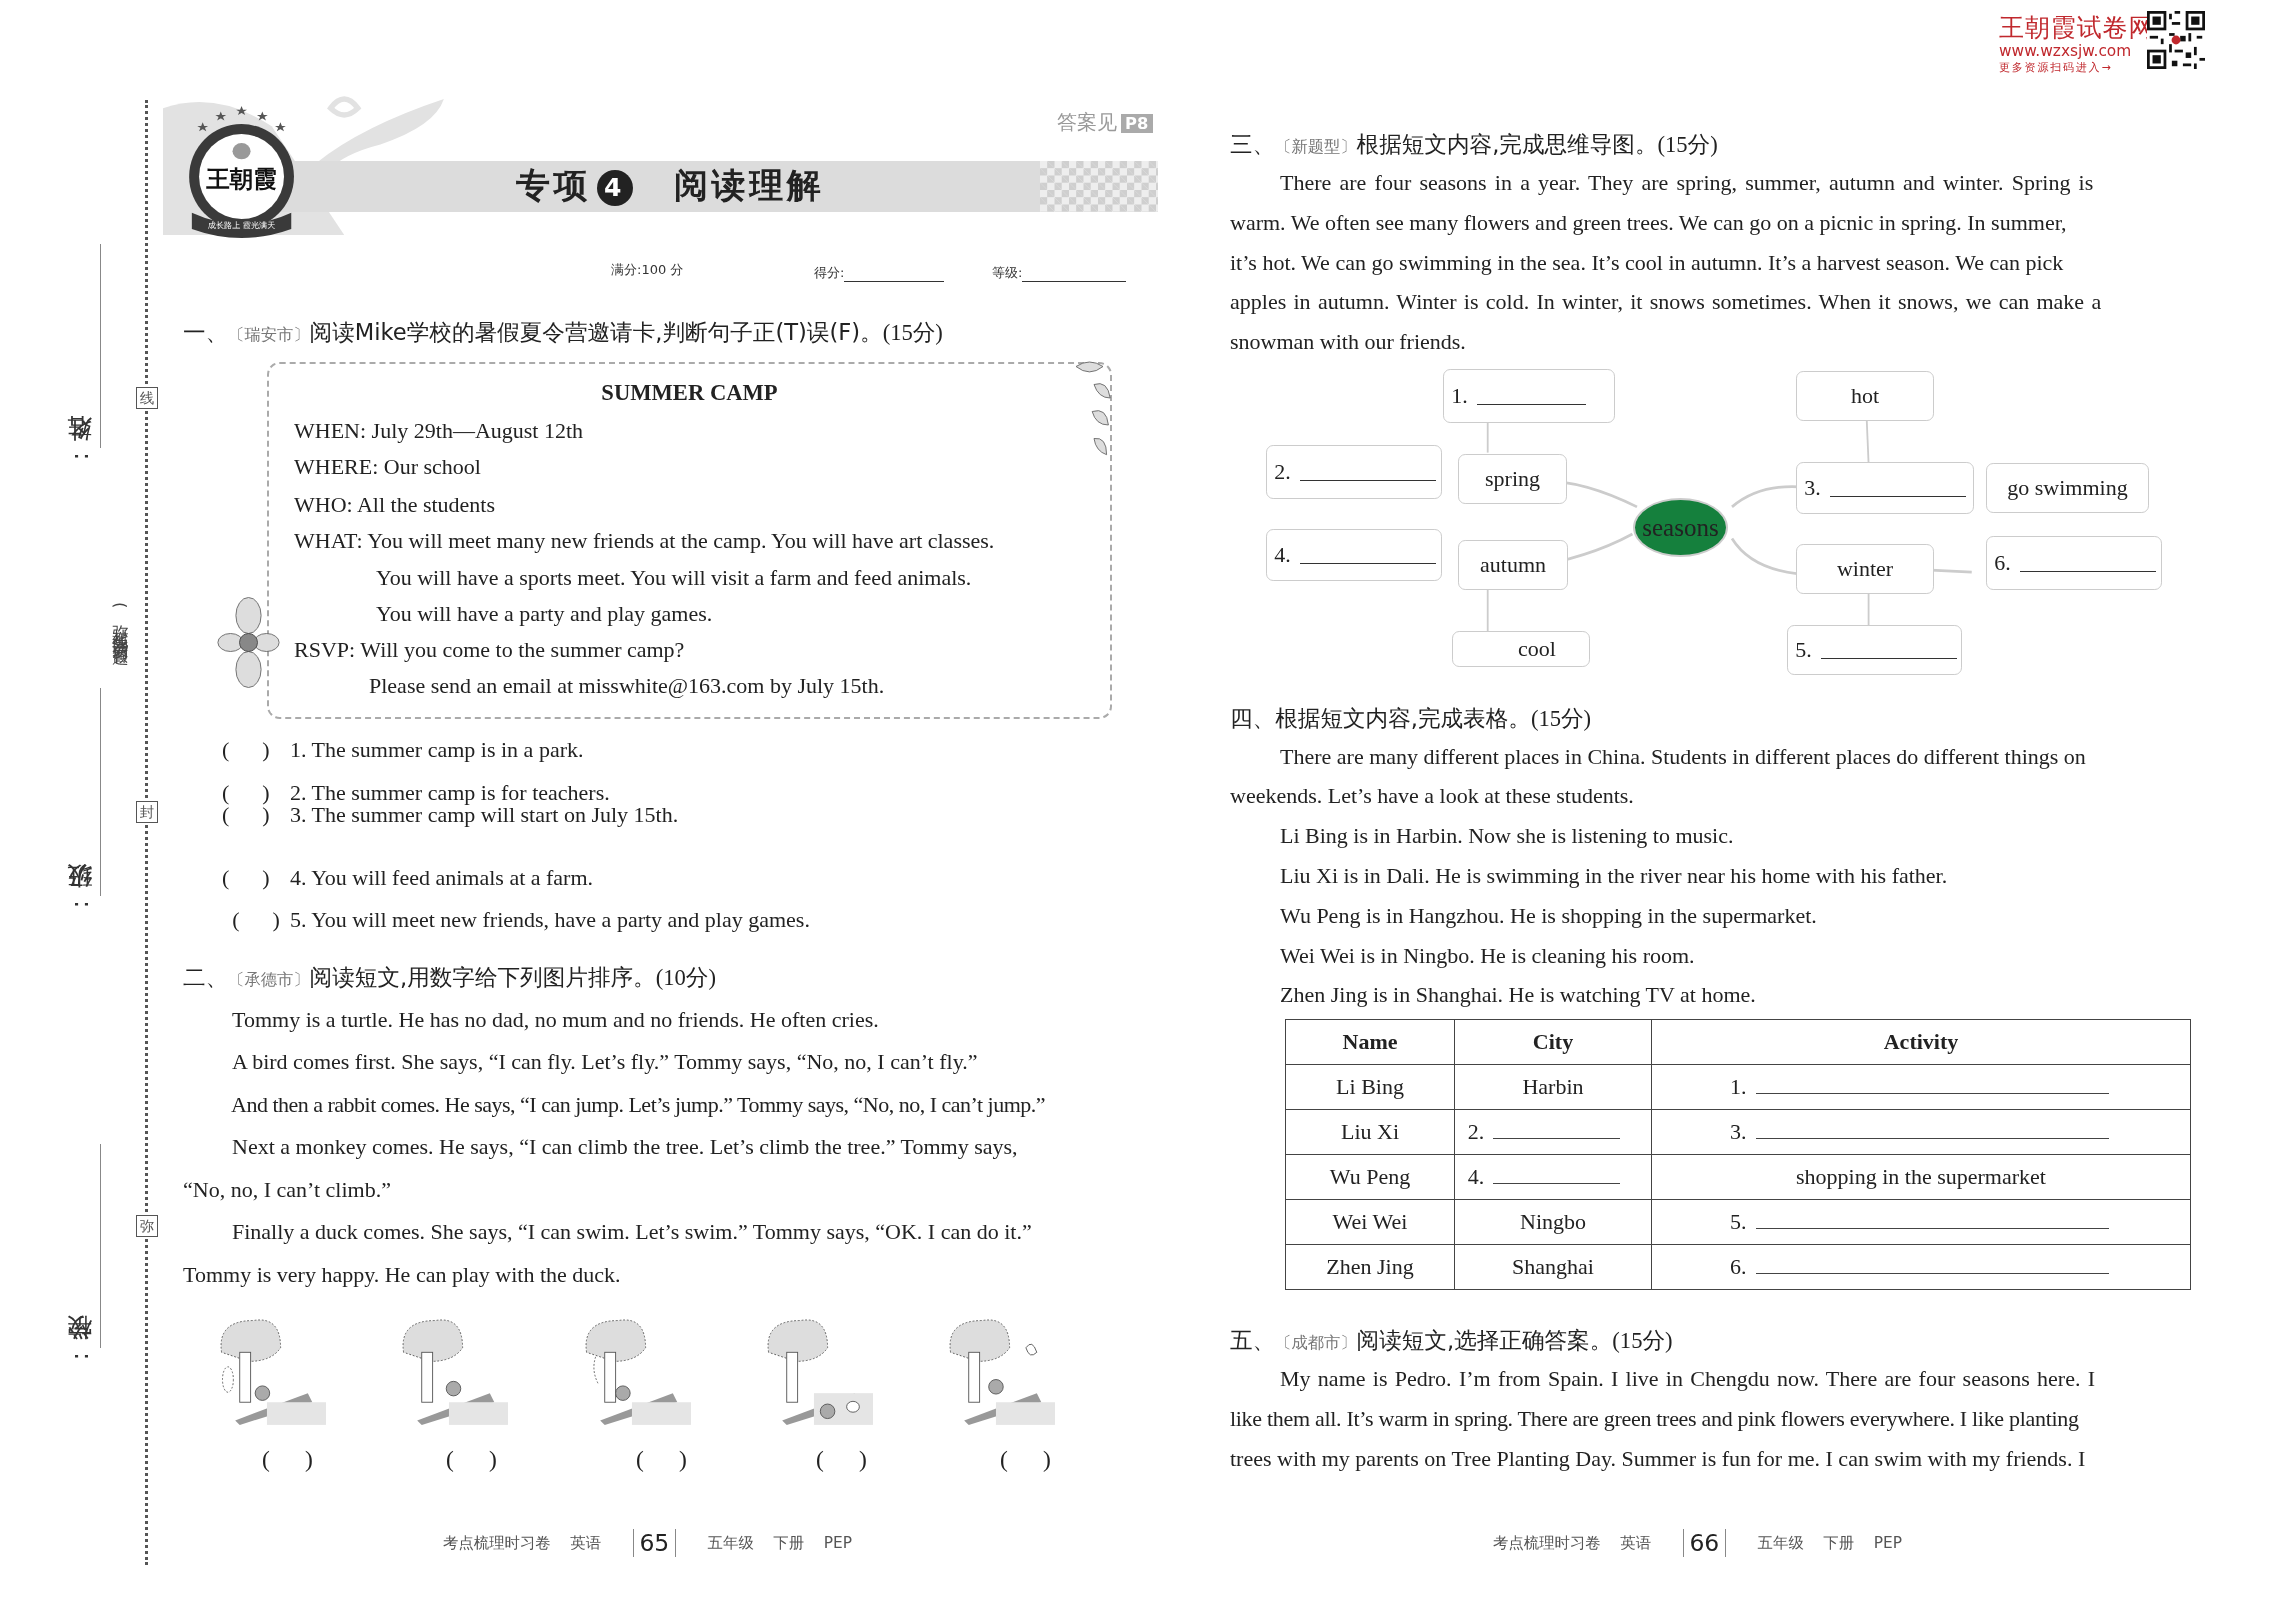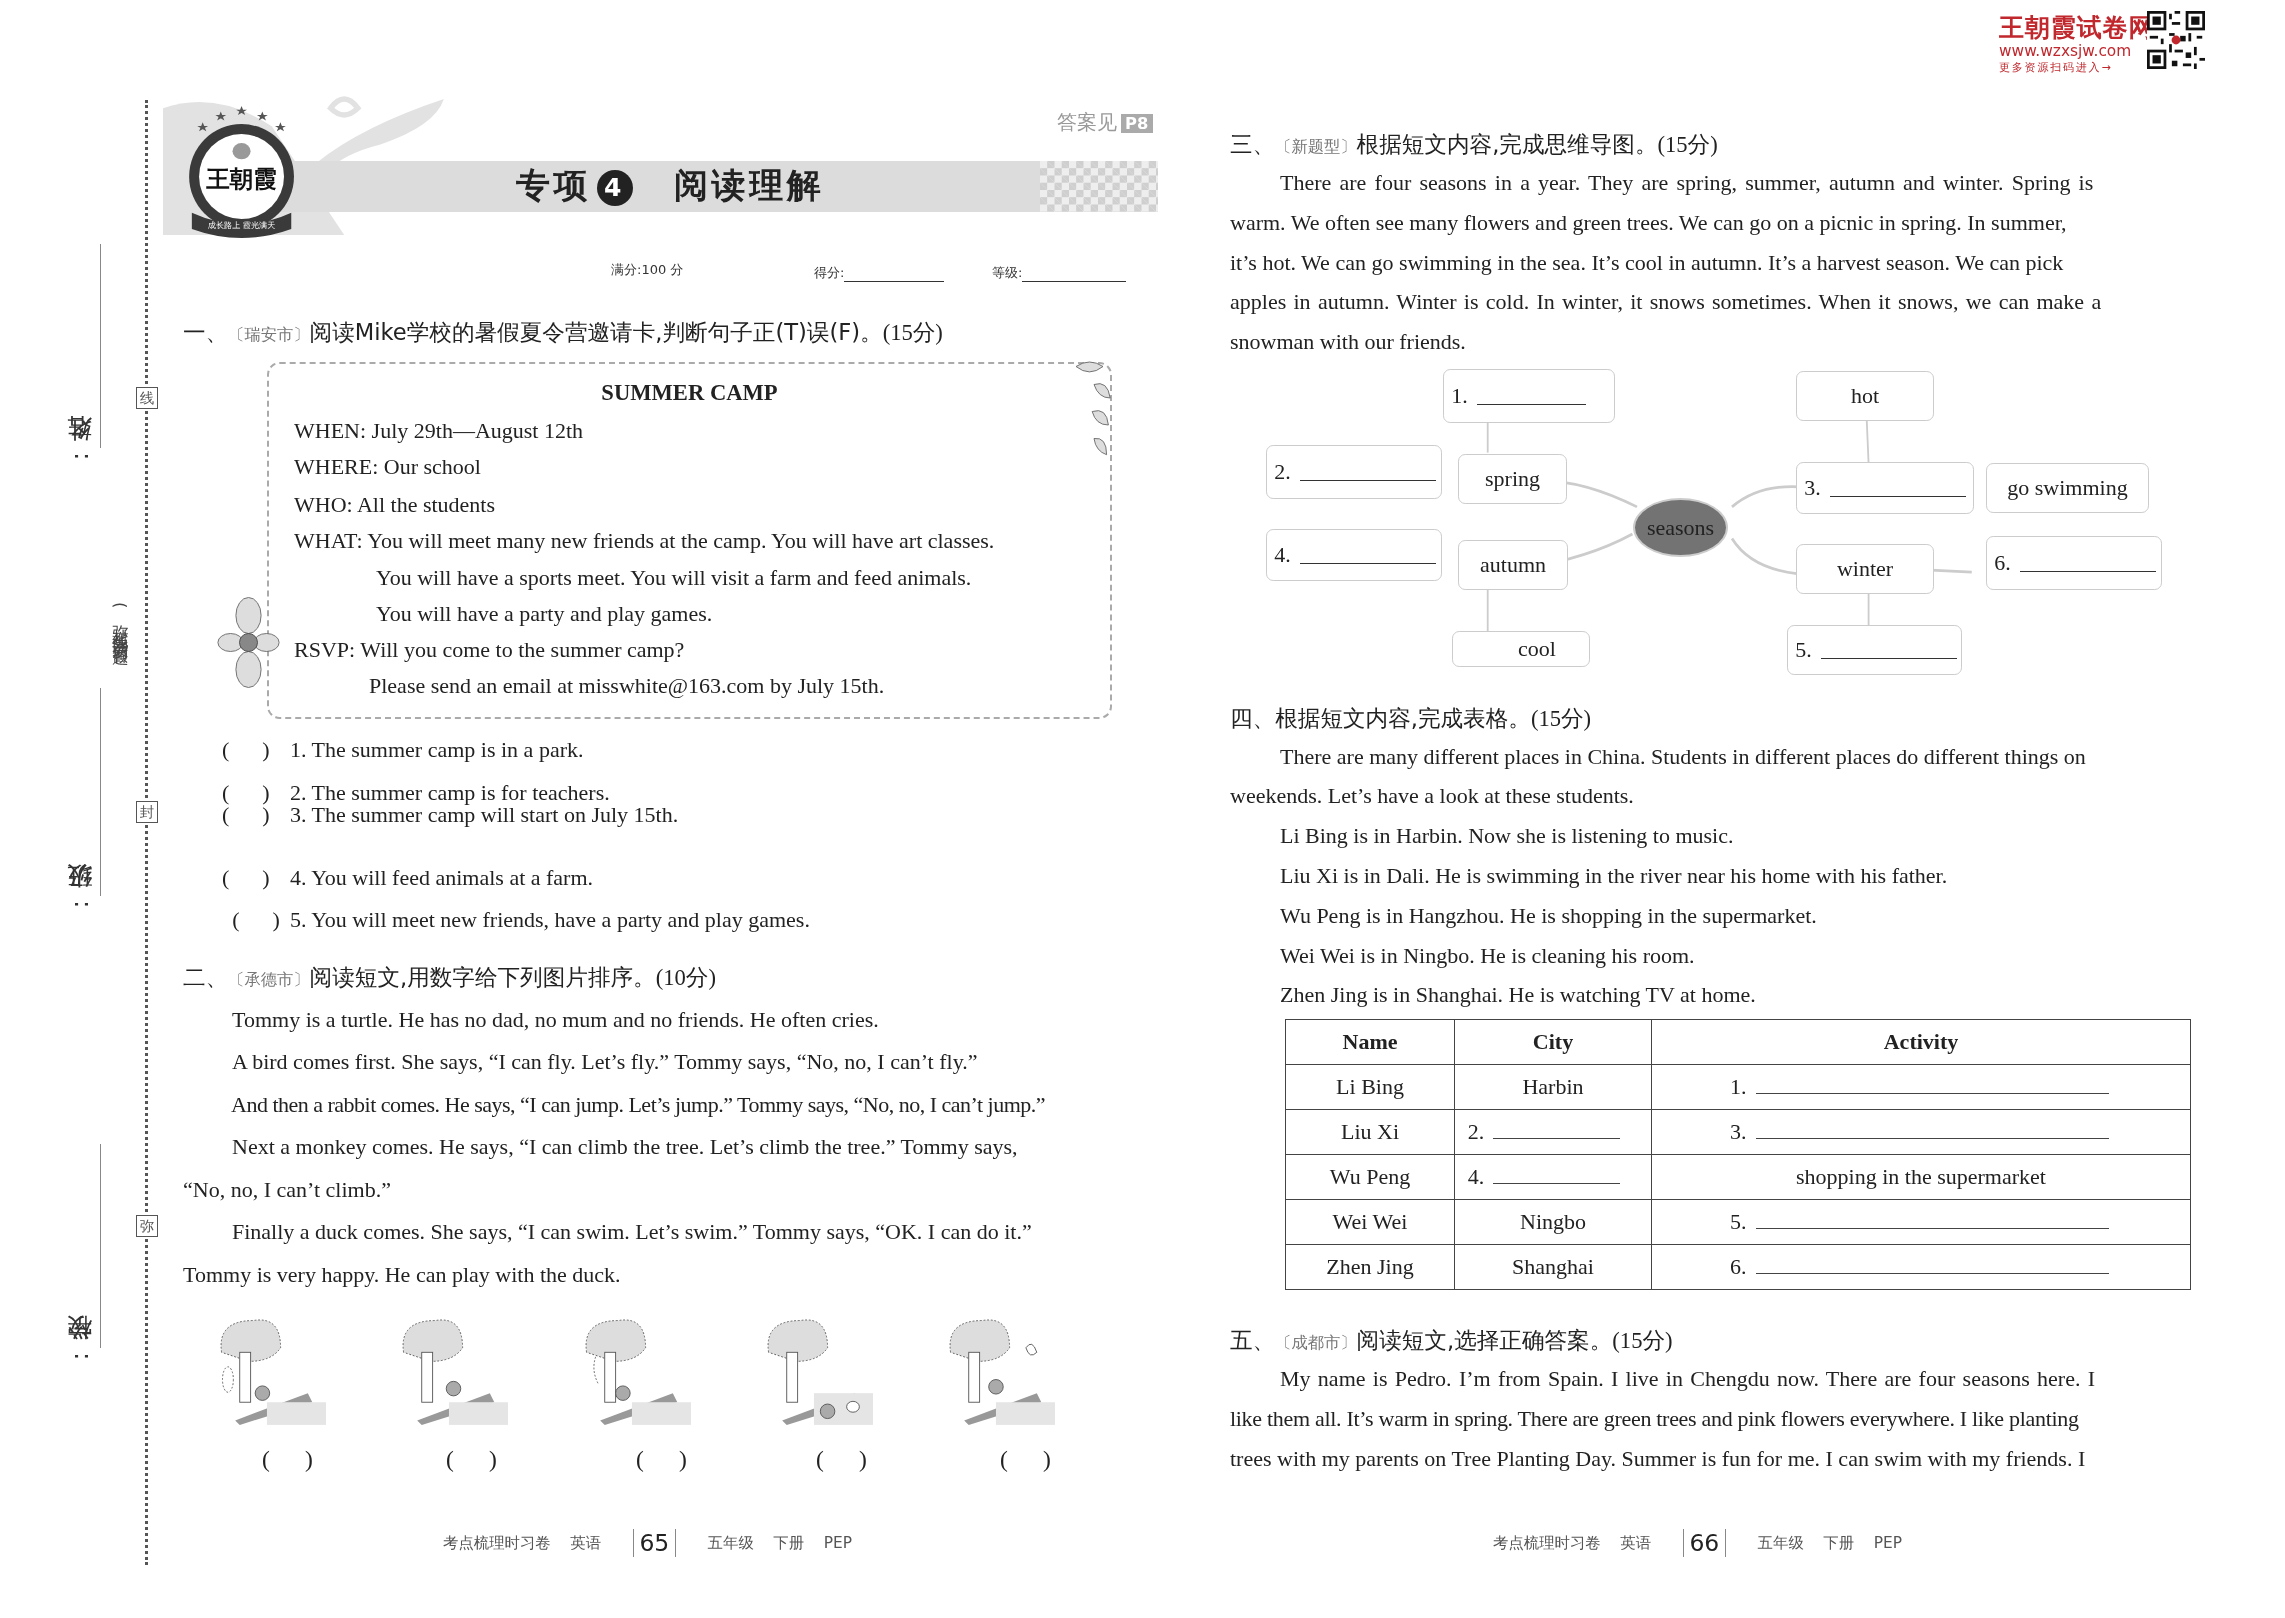--- a/index.html
+++ b/index.html
@@ -54,31 +54,31 @@
 
   .footer { position:absolute; top:1529px; font-size:15.4px; color:#555; font-family:"DejaVu Sans", sans-serif; white-space:nowrap; }
   .footer .pg { display:inline-block; font-size:23.5px; color:#222; margin:0 27px; border-left:1.4px solid #888; border-right:1.4px solid #888; padding:0 5.4px; vertical-align:middle; }
 
   
   .mm-box { position:absolute; border:1.8px solid #ccc; border-radius:7.2px; background:#fff; font-size:22px;
             display:flex; align-items:center; justify-content:center; box-sizing:border-box; }
   .mm-box.num { justify-content:flex-start; padding-left:7.2px; }
   .mm-box .ul { display:inline-block; width:109px; border-bottom:1.4px solid #333; margin-left:9px; height:16.3px; }
   .mm-oval { position:absolute; left:1633px; top:498px; width:95px; height:59px; border:2.7px solid #ccc; border-radius:50%;
-             display:flex; align-items:center; justify-content:center; font-size:22px; background:#737373; box-sizing:border-box; }
+             display:flex; align-items:center; justify-content:center; font-size:25px; background:#15803d; box-sizing:border-box; }
   .mm-svg { position:absolute; left:1257px; top:362px; }
 
   table.tbl { position:absolute; left:1285px; top:1019px; width:906px; border-collapse:collapse; font-size:22px; }
   table.tbl th, table.tbl td { border:1.4px solid #444; height:44px; text-align:center; padding:0; }
   table.tbl th { font-weight:bold; }
   table.tbl td.blank { text-align:left; padding-left:12.7px; }
   table.tbl .ul { display:inline-block; border-bottom:1.4px solid #444; height:18px; margin-left:9px; vertical-align:baseline; }
 
   .brand { position:absolute; left:1999px; top:11px; font-family:"DejaVu Sans", sans-serif; color:#c0282d; }
-  .brand .b1 { font-size:25px; font-weight:bold; letter-spacing:0.9px; }
+  .brand .b1 { font-size:25px; font-weight:normal; letter-spacing:0.9px; }
   .brand .b2 { font-size:15.4px; margin-top:-1.8px; }
   .brand .b3 { font-size:11px; font-weight:normal; letter-spacing:1.8px; }
   .qr { position:absolute; left:2147px; top:11px; width:58px; height:58px; }
 </style>
 </head>
 <body>
 
 <div class="brand">
   <div class="b1">王朝霞试卷网</div>
   <div class="b2">www.wzxsjw.com</div>

